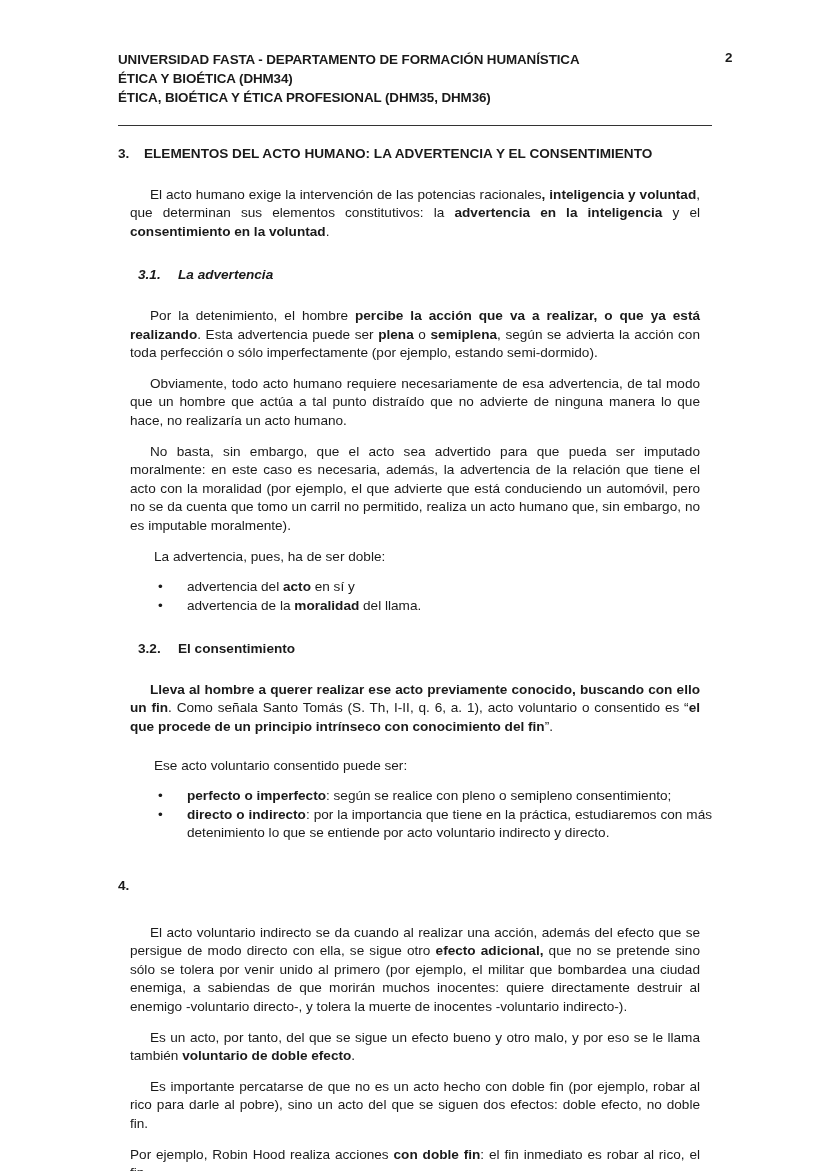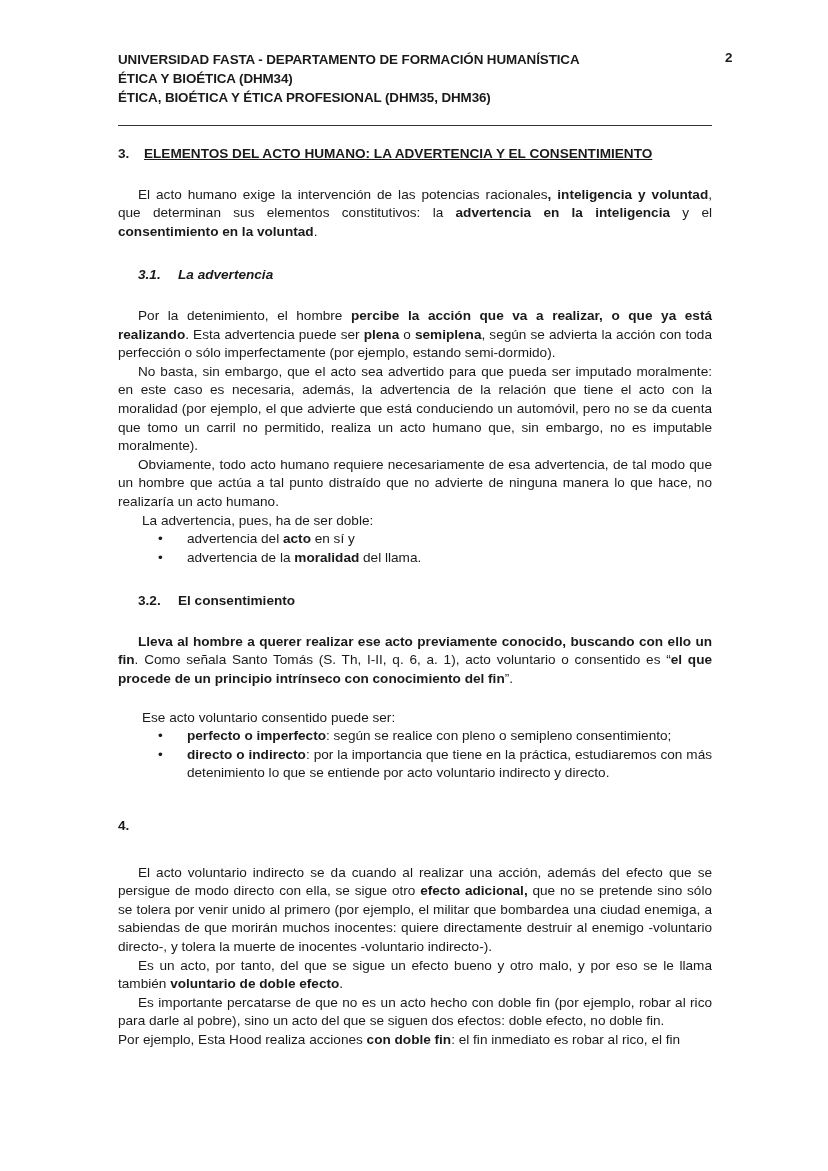--- a/index.html
+++ b/index.html
@@ -12,24 +12,24 @@
   .header-line {
     font-weight: bold; font-size: 13.4px; line-height: 19px; letter-spacing: -0.1px;
     white-space: nowrap;
   }
   .page-number { position: absolute; left: 725px; top: 50px; font-weight: bold; font-size: 13.4px; }
   .header-rule { position: absolute; left: 118px; top: 125px; width: 594px; height: 1px; background: #333; }
 
   .content { position: absolute; left: 118px; top: 145px; width: 594px; font-size: 13.6px; line-height: 18.6px; }
   .h1 { font-weight: bold; font-size: 13.6px; display: flex; white-space: nowrap; }
   .h1 .num { width: 26px; }
-  .h1 .title { text-decoration: underline; }
+  .h1 .title { }
   .h2 { font-weight: bold; font-size: 13.6px; display: flex; padding-left: 20px; white-space: nowrap; }
   .h2 .num { width: 40px; }
-  p { margin: 0; text-align: justify; text-indent: 20px; }
+  p { margin: 12px; text-align: justify; text-indent: 20px; }
   b { font-weight: bold; }
   .noindent { text-indent: 24px; }
   ul.bullets { list-style: none; margin: 0; padding: 0; }
   ul.bullets li { position: relative; padding-left: 69px; text-align: justify; }
   ul.bullets li .dot { position: absolute; left: 40px; top: 0; }
 </style>
 </head>
 <body>
 
 <div class="page">
@@ -50,22 +50,22 @@
     </div>
 
     <p style="margin-top:22px;"><span>El acto humano exige la intervención de las potencias racionales</span><b>, inteligencia y voluntad</b><span>, que determinan sus elementos constitutivos: la </span><b>advertencia en la inteligencia</b><span> y el </span><b>consentimiento en la voluntad</b><span>.</span></p>
 
     <div class="h2" style="margin-top:25px;font-style:italic;">
       <span class="num">3.1.</span>
       <span>La advertencia</span>
     </div>
 
     <p style="margin-top:22px;"><span>Por la detenimiento, el hombre </span><b>percibe la acción que va a realizar, o que ya está realizando</b><span>. Esta advertencia puede ser </span><b>plena</b><span> o </span><b>semiplena</b><span>, según se advierta la acción con toda perfección o sólo imperfectamente (por ejemplo, estando semi-dormido).</span></p>
+    <p>Obviamente, todo acto humano requiere necesariamente de esa advertencia, de tal modo que un hombre que actúa a tal punto distraído que no advierte de ninguna manera lo que hace, no realizaría un acto humano.</p>
     <p>No basta, sin embargo, que el acto sea advertido para que pueda ser imputado moralmente: en este caso es necesaria, además, la advertencia de la relación que tiene el acto con la moralidad (por ejemplo, el que advierte que está conduciendo un automóvil, pero no se da cuenta que tomo un carril no permitido, realiza un acto humano que, sin embargo, no es imputable moralmente).</p>
-    <p>Obviamente, todo acto humano requiere necesariamente de esa advertencia, de tal modo que un hombre que actúa a tal punto distraído que no advierte de ninguna manera lo que hace, no realizaría un acto humano.</p>
     <p class="noindent">La advertencia, pues, ha de ser doble:</p>
     <ul class="bullets">
       <li><span class="dot">•</span><span><span> advertencia del </span><b>acto</b><span> en sí y</span></span></li>
       <li><span class="dot">•</span><span><span>advertencia de la </span><b>moralidad</b><span> del llama.</span></span></li>
     </ul>
 
     <div class="h2" style="margin-top:25px;align-items:center;">
       <span class="num">3.2.</span>
       <span>El consentimiento</span>
     </div>
@@ -77,16 +77,16 @@
       <li><span class="dot">•</span><span><b>directo o indirecto</b><span>: por la importancia que tiene en la práctica, estudiaremos con más detenimiento lo que se entiende por acto voluntario indirecto y directo.</span></span></li>
     </ul>
 
     <div class="h1" style="margin-top:34px;">
       <span class="num">4.</span>
     </div>
 
     <p style="margin-top:28px;"><span>El acto voluntario indirecto se da cuando al realizar una acción, además del efecto que se persigue de modo directo con ella, se sigue otro </span><b>efecto adicional,</b><span> que no se pretende sino sólo se tolera por venir unido al primero (por ejemplo, el militar que bombardea una ciudad enemiga, a sabiendas de que morirán muchos inocentes: quiere directamente destruir al enemigo -voluntario directo-, y tolera la muerte de inocentes -voluntario indirecto-).</span></p>
     <p><span>Es un acto, por tanto, del que se sigue un efecto bueno y otro malo, y por eso se le llama también </span><b>voluntario de doble efecto</b><span>.</span></p>
     <p>Es importante percatarse de que no es un acto hecho con doble fin (por ejemplo, robar al rico para darle al pobre), sino un acto del que se siguen dos efectos: doble efecto, no doble fin.</p>
-    <p class="noindent" style="text-indent:0"><span>Por ejemplo, Esta Hood realiza acciones </span><b>con doble fin</b><span>: el fin inmediato es robar al rico, el fin</span></p>
+    <p class="noindent" style="text-indent:0"><span>Por ejemplo, Robin Hood realiza acciones </span><b>con doble fin</b><span>: el fin inmediato es robar al rico, el fin</span></p>
 
   </div>
 </div>
 
 </body></html>

